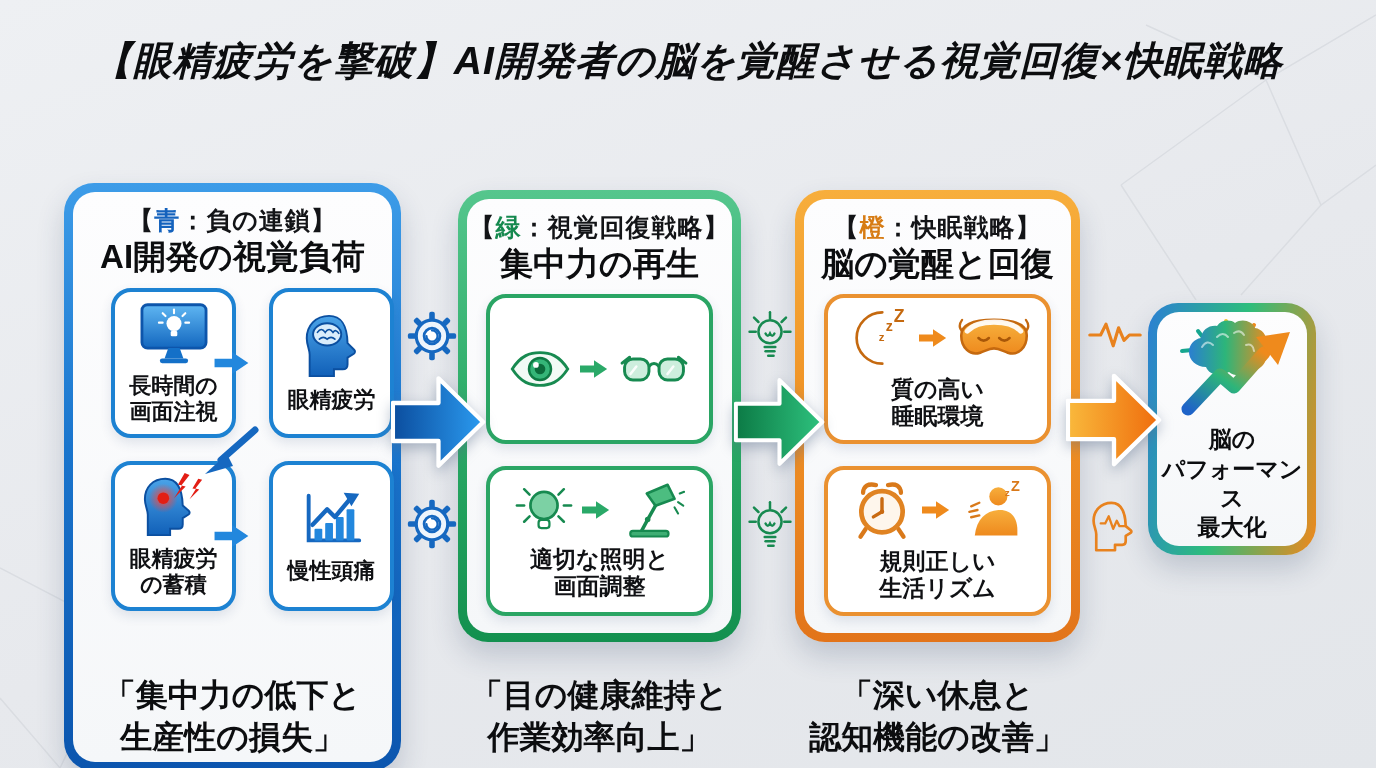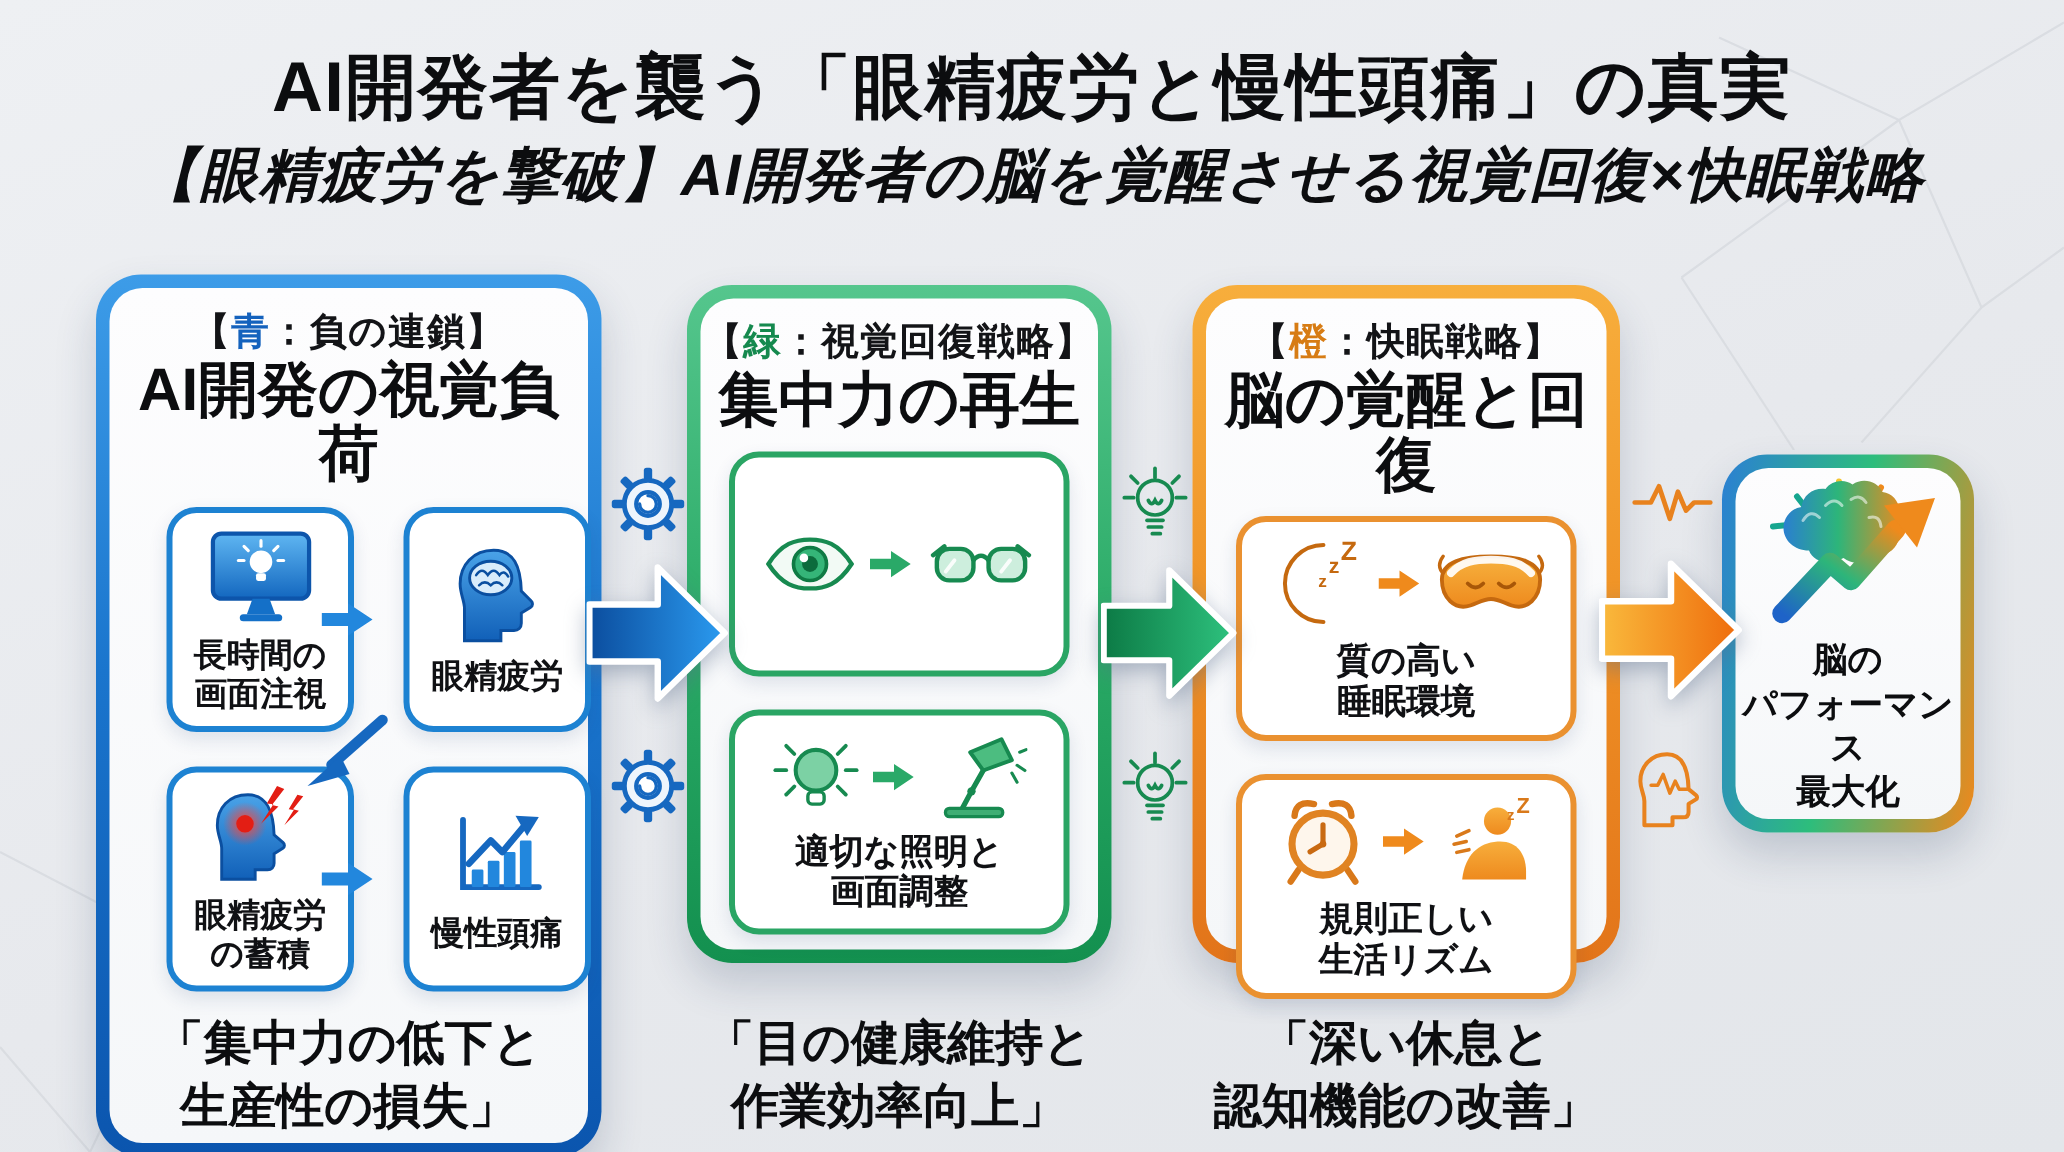--- a/index.html
+++ b/index.html
@@ -35,21 +35,21 @@
     background:linear-gradient(180deg,#f7ae3c 0%,#ef9125 50%,#e2741a 100%); }
   .panel-result { left:1148px; top:303px; width:168px; height:252px;
     background:linear-gradient(100deg,#2b7fd4 0%,#2dbd7c 48%,#ef881c 100%); }
   .panel-result .panel-inner { display:flex; flex-direction:column;
     align-items:center; justify-content:center; gap:6px; }
 
   .panel-tag { font-size:25px; padding-top:12px; color:#131417; letter-spacing:1px; }
   .tag-accent-blue   { color:#1462bd; }
   .tag-accent-green  { color:#15894e; }
   .tag-accent-orange { color:#d77c14; }
-  .panel-title { font-size:40px; line-height:1.08; margin-top:2px; color:#0c0d0f;text-align:center; }
+  .panel-title { font-size:33px; line-height:1.08; margin-top:2px; color:#0c0d0f;text-align:center; }
 
   
   .grid2 { position:relative; margin-top:13px; display:grid;
     grid-template-columns:125px 125px; gap:23px 33px; justify-content:center;padding-left:40px; }
   .card { background:#ffffff; border-radius:20px;
     display:flex; flex-direction:column; align-items:center; justify-content:center;
     gap:7px; box-shadow:0 5px 12px rgba(30,60,110,.12); }
   .card-blue   { border:4px solid #1d82d2; height:150px; }
   .card-wide   { width:227px; height:150px; margin:0 auto; }
   .card-green  { border:4px solid #2aa564; }
@@ -100,21 +100,20 @@
   <svg class="bg-mesh bl" width="340" height="230" viewBox="0 0 340 230">
     <g stroke="#d8dbe0" stroke-width="1.5" fill="none" opacity="0.85">
       <path d="M0,30 L125,95 L60,230"></path>
         <path d="M125,95 L265,185 L160,230"></path>
       <path d="M125,95 L215,20"></path>
         <path d="M0,160 L60,230"></path>
     </g>
   </svg>
 
   <div class="header">
-    <h1>AI開発者を襲う「眼精疲労と慢性頭痛」の真実</h1>
     <h2>【眼精疲労を撃破】AI開発者の脳を覚醒させる視覚回復×快眠戦略</h2>
   </div>
 
   <div class="panel panel-blue">
     <div class="panel-inner">
       <div class="panel-tag"><span>【</span><span class="tag-accent-blue">青</span><span>：負の連鎖】</span></div>
       <div class="panel-title">AI開発の視覚負荷</div>
       <div class="grid2">
 
         <div class="card card-blue">

